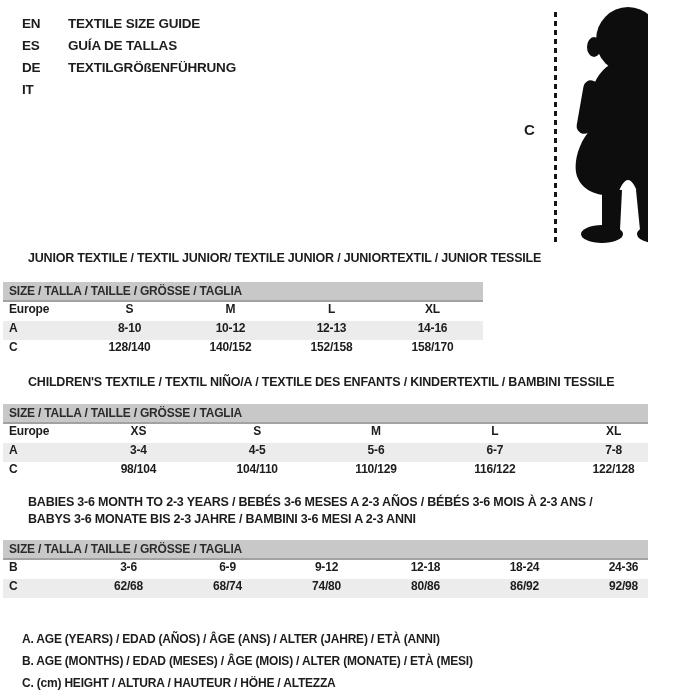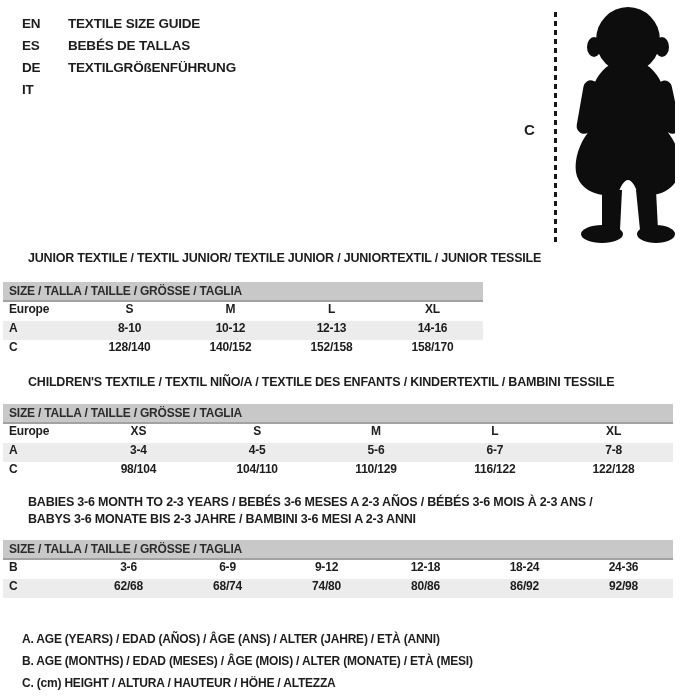--- a/index.html
+++ b/index.html
@@ -1,19 +1,19 @@
 <!DOCTYPE html>
 <html><head>
 <meta charset="utf-8">
 <style>
   html,body{margin:0;padding:0;background:#fff;}
   .page{
     position:relative;width:648px;height:700px;background:#ffffff;
     font-family:"Liberation Sans",sans-serif;font-weight:bold;color:#1c1c1c;
-    overflow:hidden;letter-spacing:-0.2px;padding-left:27px;
+    overflow:hidden;letter-spacing:-0.2px;
   }
   
   .lang-list{position:absolute;left:22px;top:13px;font-size:13.5px;line-height:22px;}
   .lang-row{display:flex;}
   .lang-code{width:46px;}
   
   .dash-line{position:absolute;left:554px;top:12px;width:3px;height:233px;
     background:repeating-linear-gradient(to bottom,#161616 0 5px,transparent 5px 9px);}
   .fig-label{position:absolute;left:524px;top:121px;font-size:15px;}
   .toddler{position:absolute;left:560px;top:4px;}
@@ -39,21 +39,21 @@
 
 <div class="page">
 
   <div class="lang-list">
       <div class="lang-row">
         <div class="lang-code">EN</div>
         <div class="lang-label">TEXTILE SIZE GUIDE</div>
       </div>
       <div class="lang-row">
         <div class="lang-code">ES</div>
-        <div class="lang-label">BEBÉS DE TALLAS</div>
+        <div class="lang-label">GUÍA DE TALLAS</div>
       </div>
       <div class="lang-row">
         <div class="lang-code">DE</div>
         <div class="lang-label">TEXTILGRÖßENFÜHRUNG</div>
       </div>
       <div class="lang-row">
         <div class="lang-code">IT</div>
       </div>
     </div>
 

